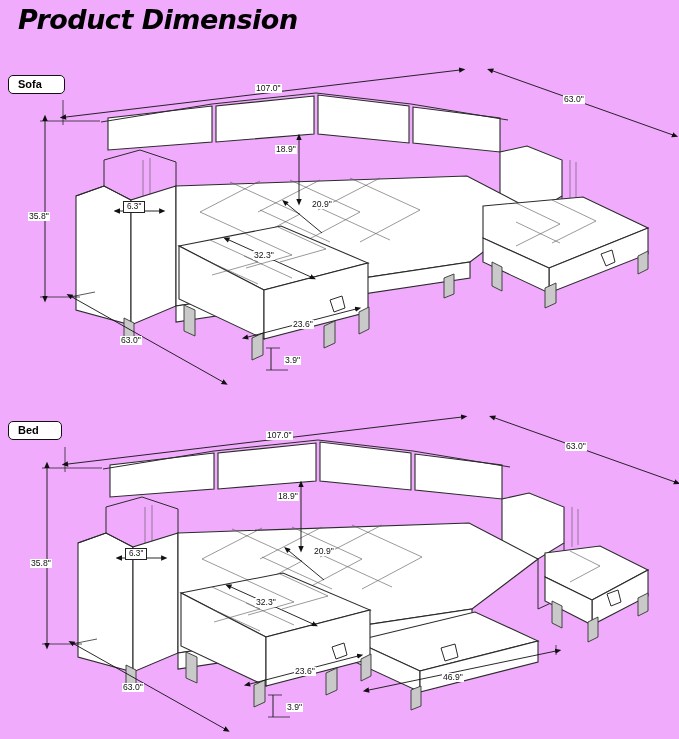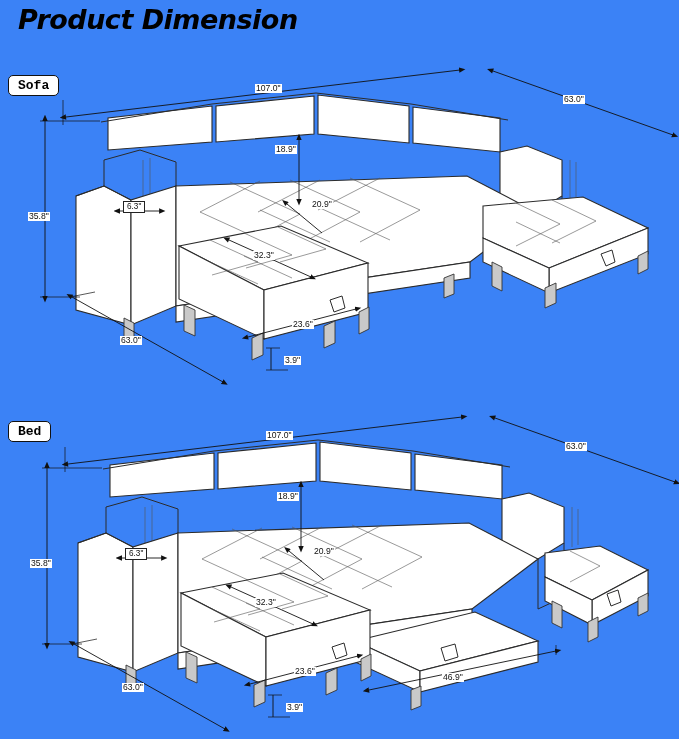--- a/index.html
+++ b/index.html
@@ -7,46 +7,45 @@
     margin: 0; padding: 0;
     width: 679px; height: 739px;
     background: #ffffff;
     font-family: "Liberation Sans", sans-serif;
     overflow: hidden;
   }
   #page {
     position: relative;
     width: 679px;
     height: 739px;
-    background: #3b82f6;
+    background: #f0abfc;
   }
   #title {
     position: absolute;
     left: 18px;
     top: 4px;
     font-family: "DejaVu Sans", sans-serif;
     font-weight: bold;
     font-style: italic;
     font-size: 27px;
     letter-spacing: -0.5px;
     color: #000000;
     white-space: nowrap;
   }
   .section-badge {
     position: absolute;
     border: 1.6px solid #111;
     border-radius: 5px;
     background: #ffffff;
-    font-size: 13px;
+    font-size: 11px;
     font-weight: bold;
     color: #000;
-    padding: 3px 9px 3px 9px;
+    padding: 3px 22px 3px 9px;
     line-height: 1;
     white-space: nowrap;
-    font-family: Liberation Mono, monospace;
   }
   .dim-label {
     position: absolute;
     font-size: 8.6px;
     color: #111;
     background: #ffffff;
     padding: 0 1px;
     white-space: nowrap;
     line-height: 1;
   }

